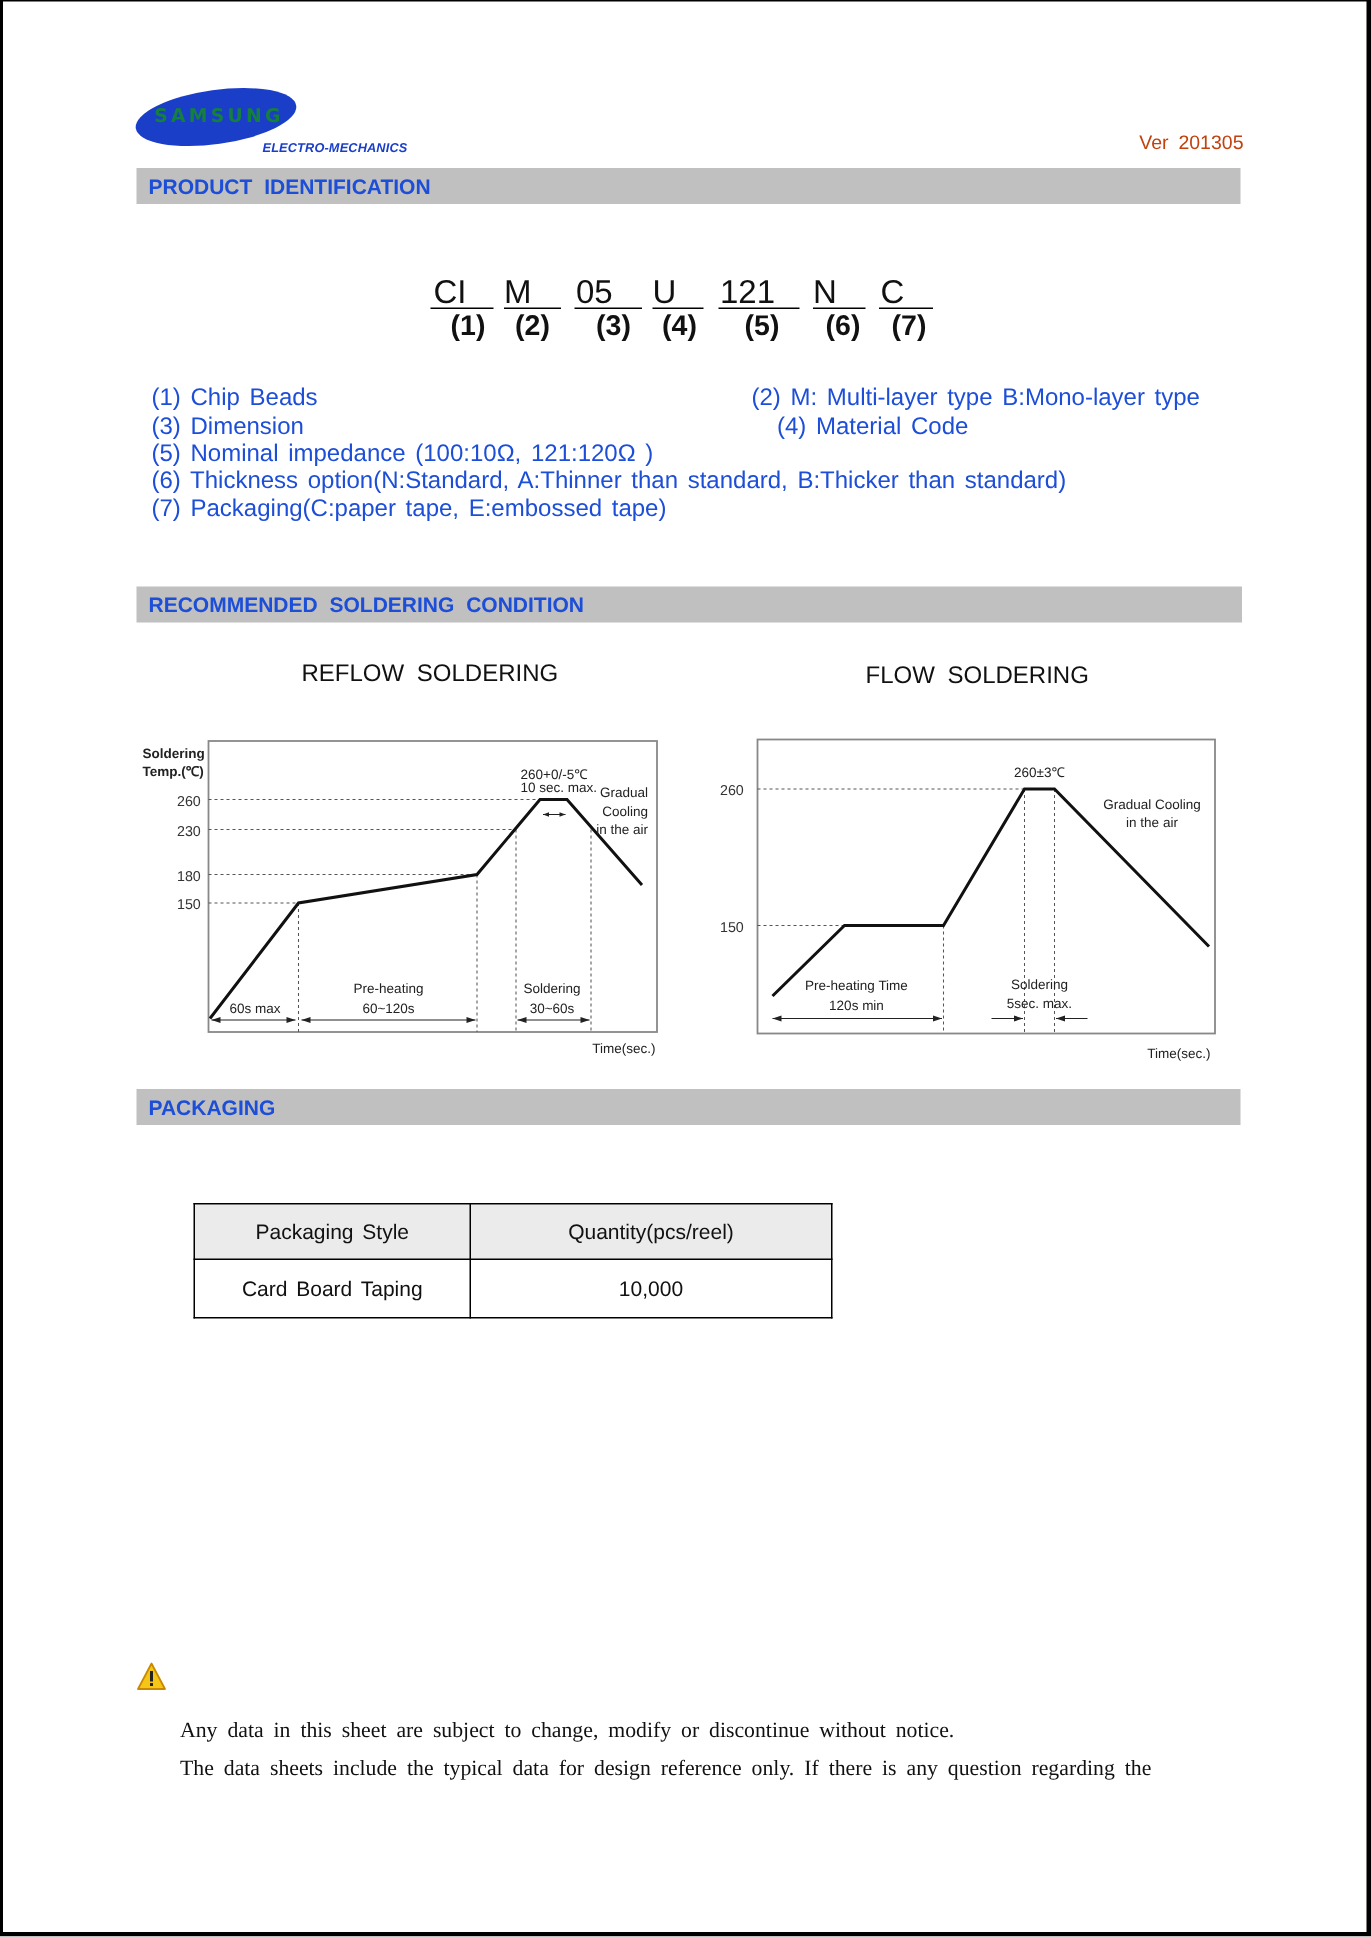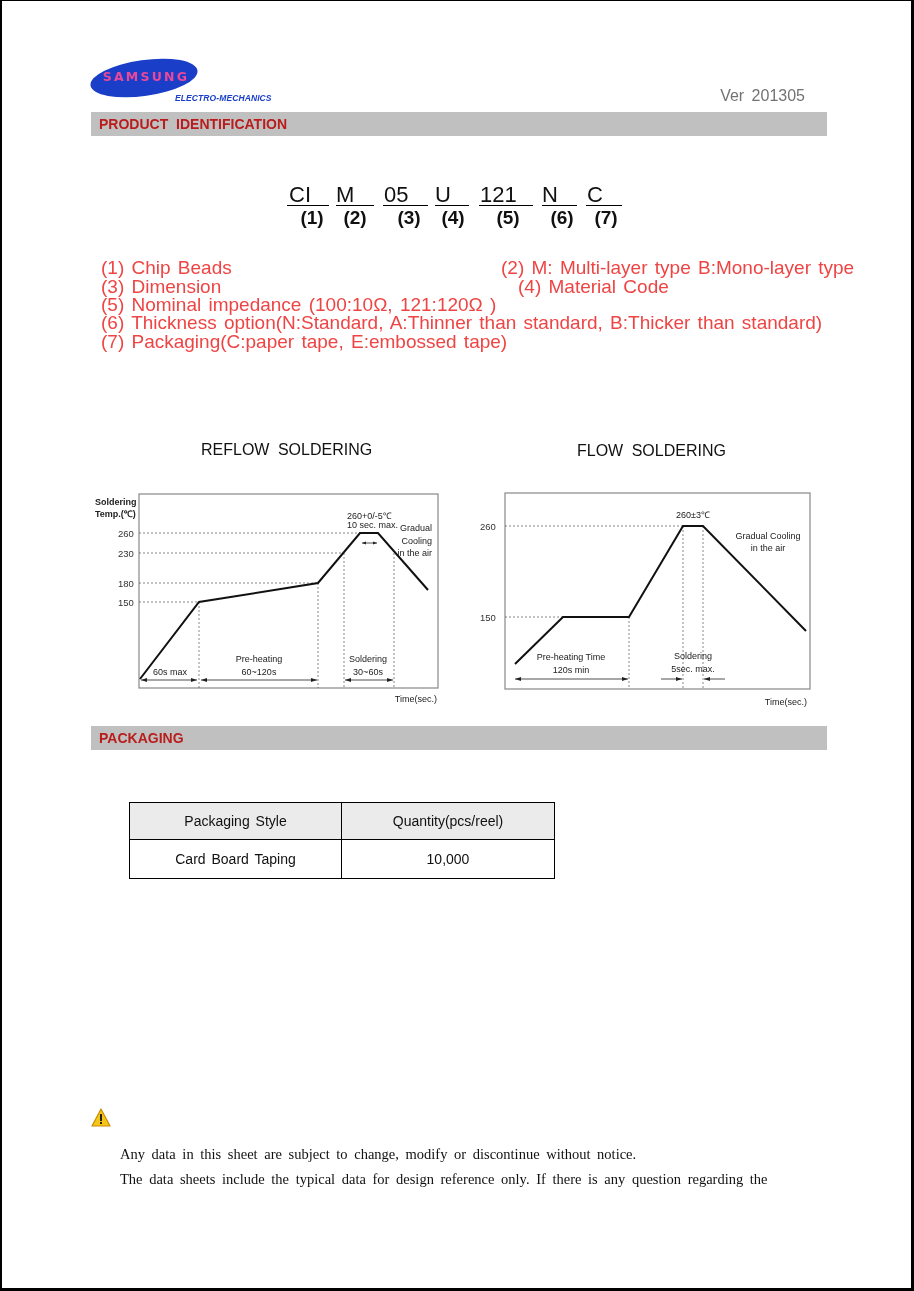--- a/index.html
+++ b/index.html
@@ -13,40 +13,40 @@
   }
   .abs { position: absolute; }
   
   .logo-ellipse {
     position: absolute; left: 88px; top: 59px; width: 108px; height: 36px;
     background: #1a3ec8; border-radius: 50%;
     transform: rotate(-8deg);
   }
   .logo-word {
     position: absolute; left: 98px; top: 68px; width: 92px; text-align: center;
-    color: #ec4899; font-weight: bold; font-size: 12.5px; letter-spacing: 2.2px;
+    color: #15803d; font-weight: bold; font-size: 12.5px; letter-spacing: 2.2px;
     font-family: "DejaVu Sans", sans-serif;
   }
   .logo-sub {
     position: absolute; left: 173px; top: 92px; color: #1a3ec8;
     font-size: 8.5px; font-weight: bold; letter-spacing: 0.1px;
     font-family: "Liberation Sans", sans-serif;
     font-style: italic;
   }
-  .version { position: absolute; right: 106px; top: 86px; font-size: 16px; color: #737373; word-spacing: 3px; }
+  .version { position: absolute; right: 82px; top: 86px; font-size: 13px; color: #c2410c; word-spacing: 3px; }
   .section-bar {
     position: absolute; left: 89px; width: 736px; height: 24px;
-    background: #c0c0c0; color: #b91c1c; font-weight: bold; font-size: 14px;
+    background: #c0c0c0; color: #1d4ed8; font-weight: bold; font-size: 14px;
     padding-left: 8px; line-height: 24px; word-spacing: 4px;
   }
   
   .pn-code { position: absolute; top: 181px; font-weight: normal; font-size: 22px; text-align: left; }
   .pn-line { position: absolute; top: 204px; height: 1px; background: #000; }
   .pn-idx { position: absolute; top: 206px; font-weight: bold; font-size: 19px; text-align: center; }
-  .desc { position: absolute; font-size: 19px; color: #ef4444; word-spacing: 2px; white-space: nowrap; }
+  .desc { position: absolute; font-size: 16px; color: #1d4ed8; word-spacing: 2px; white-space: nowrap; }
   .chart-title { position: absolute; font-size: 16px; word-spacing: 4px; color: #111; }
   svg text { font-family: "Liberation Sans", sans-serif; }
   
   table.pack {
     position: absolute; left: 127px; top: 801px; width: 426px;
     border-collapse: collapse; font-size: 14px;
   }
   table.pack td, table.pack th {
     border: 1px solid #000; text-align: center; font-weight: normal; color: #111;
   }
@@ -98,20 +98,21 @@
   <div>
     <div class="desc" style="left:99px;top:256px;">(1) Chip  Beads</div>
     <div class="desc" style="left:499px;top:256px;">(2)  M:  Multi-layer  type  B:Mono-layer  type</div>
     <div class="desc" style="left:99px;top:275px;">(3)  Dimension</div>
     <div class="desc" style="left:516px;top:275px;text-align:right;">(4)  Material  Code</div>
     <div class="desc" style="left:99px;top:293px;">(5)  Nominal  impedance  (100:10Ω,  121:120Ω  )</div>
     <div class="desc" style="left:99px;top:311px;">(6)  Thickness  option(N:Standard,  A:Thinner  than  standard,  B:Thicker  than  standard)</div>
     <div class="desc" style="left:99px;top:330px;">(7)  Packaging(C:paper  tape,  E:embossed  tape)</div>
   </div>
 
+  <div class="section-bar" style="top:390px;width:737px;">RECOMMENDED  SOLDERING  CONDITION</div>
 
   <div class="chart-title" style="left:199px;top:440px;">REFLOW  SOLDERING</div>
   <div class="chart-title" style="left:575px;top:441px;">FLOW  SOLDERING</div>
 
   <svg class="abs" style="left:85px;top:485px;" width="360" height="225">
     <rect x="52" y="8" width="299" height="194" fill="none" stroke="#888" stroke-width="1.2"></rect>
     <text x="8" y="19" font-size="9" font-weight="bold" fill="#222">Soldering</text>
     <text x="8" y="31" font-size="9" font-weight="bold" fill="#222">Temp.(℃)</text>
     <g font-size="9.5" fill="#333">
       <text x="31" y="51">260</text>
@@ -196,21 +197,21 @@
       <text x="226" y="186" text-anchor="middle">5sec. max.</text>
       <text x="340" y="219" text-anchor="end">Time(sec.)</text>
     </g>
   </svg>
 
   <div class="section-bar" style="top:725px;">PACKAGING</div>
 
   <table class="pack">
     <tbody>
         <tr>
-      <th style="width:212px;">Packaging  Style</th>
+      <th style="width:184px;">Packaging  Style</th>
       <th>Quantity(pcs/reel)</th>
     </tr>
     <tr>
       <td>Card  Board  Taping</td>
       <td>10,000</td>
     </tr>
   </tbody>
     </table>
 
   <svg class="warn-icon" viewBox="0 0 20 19">

